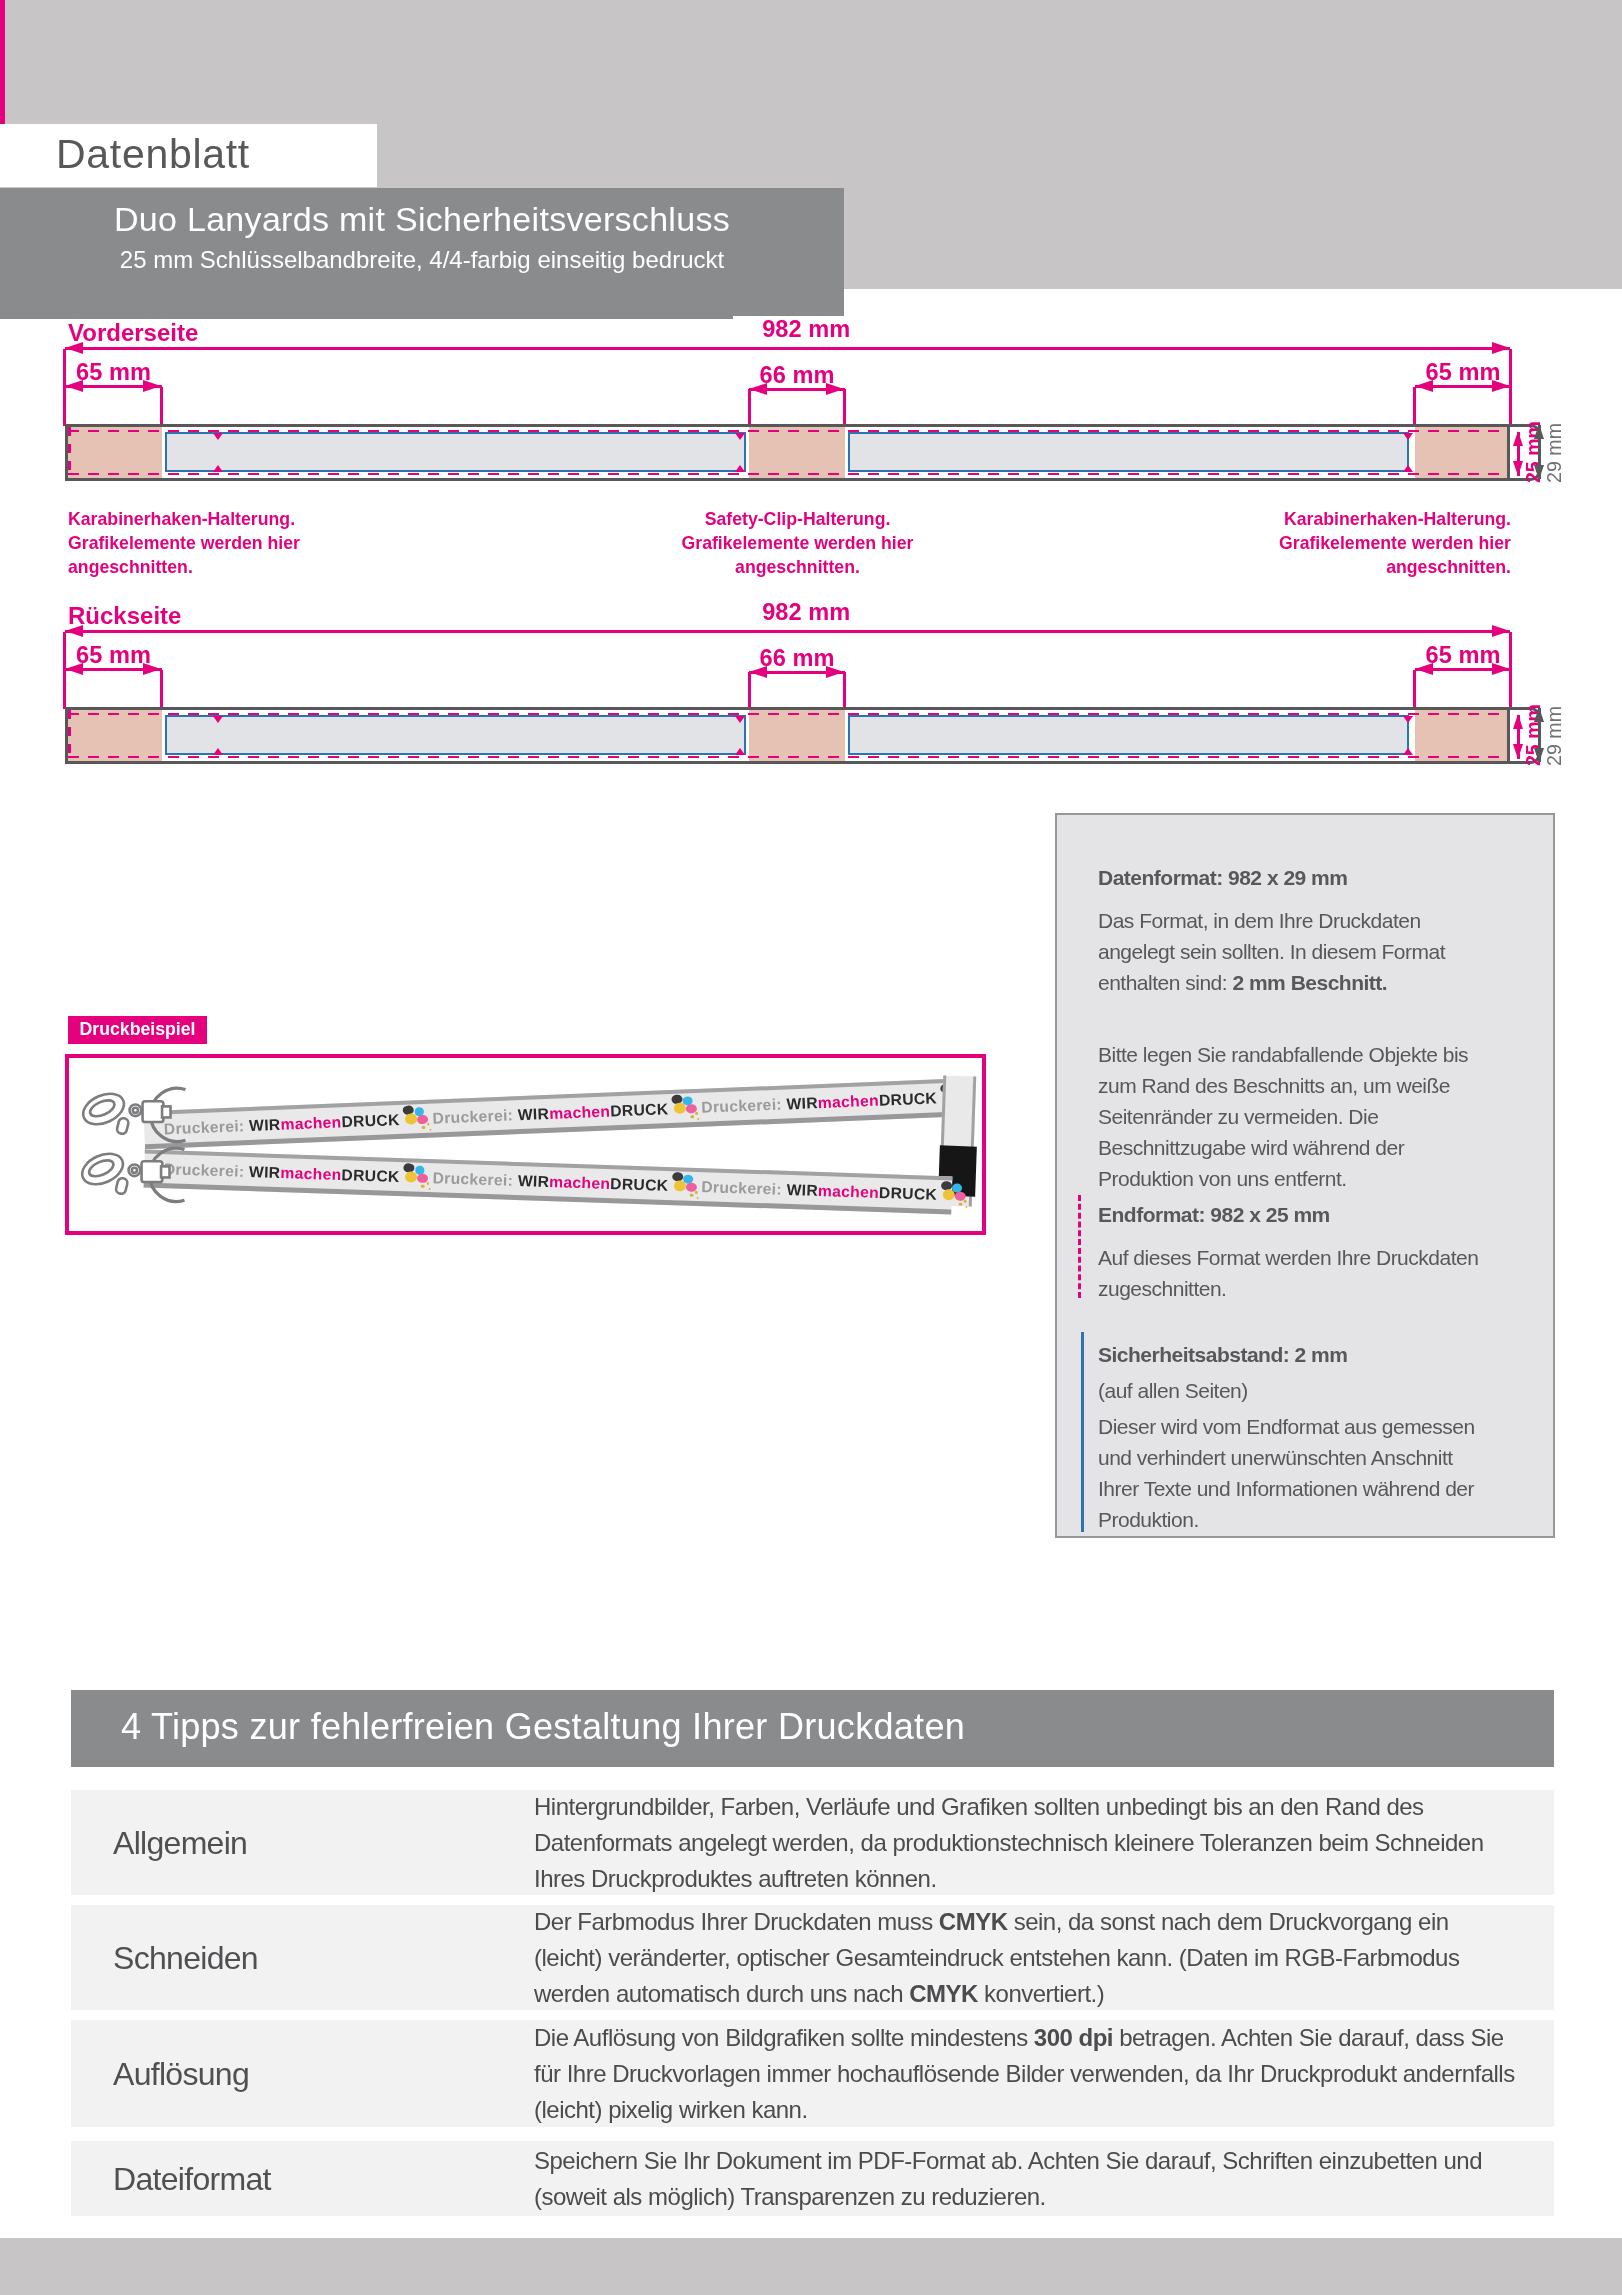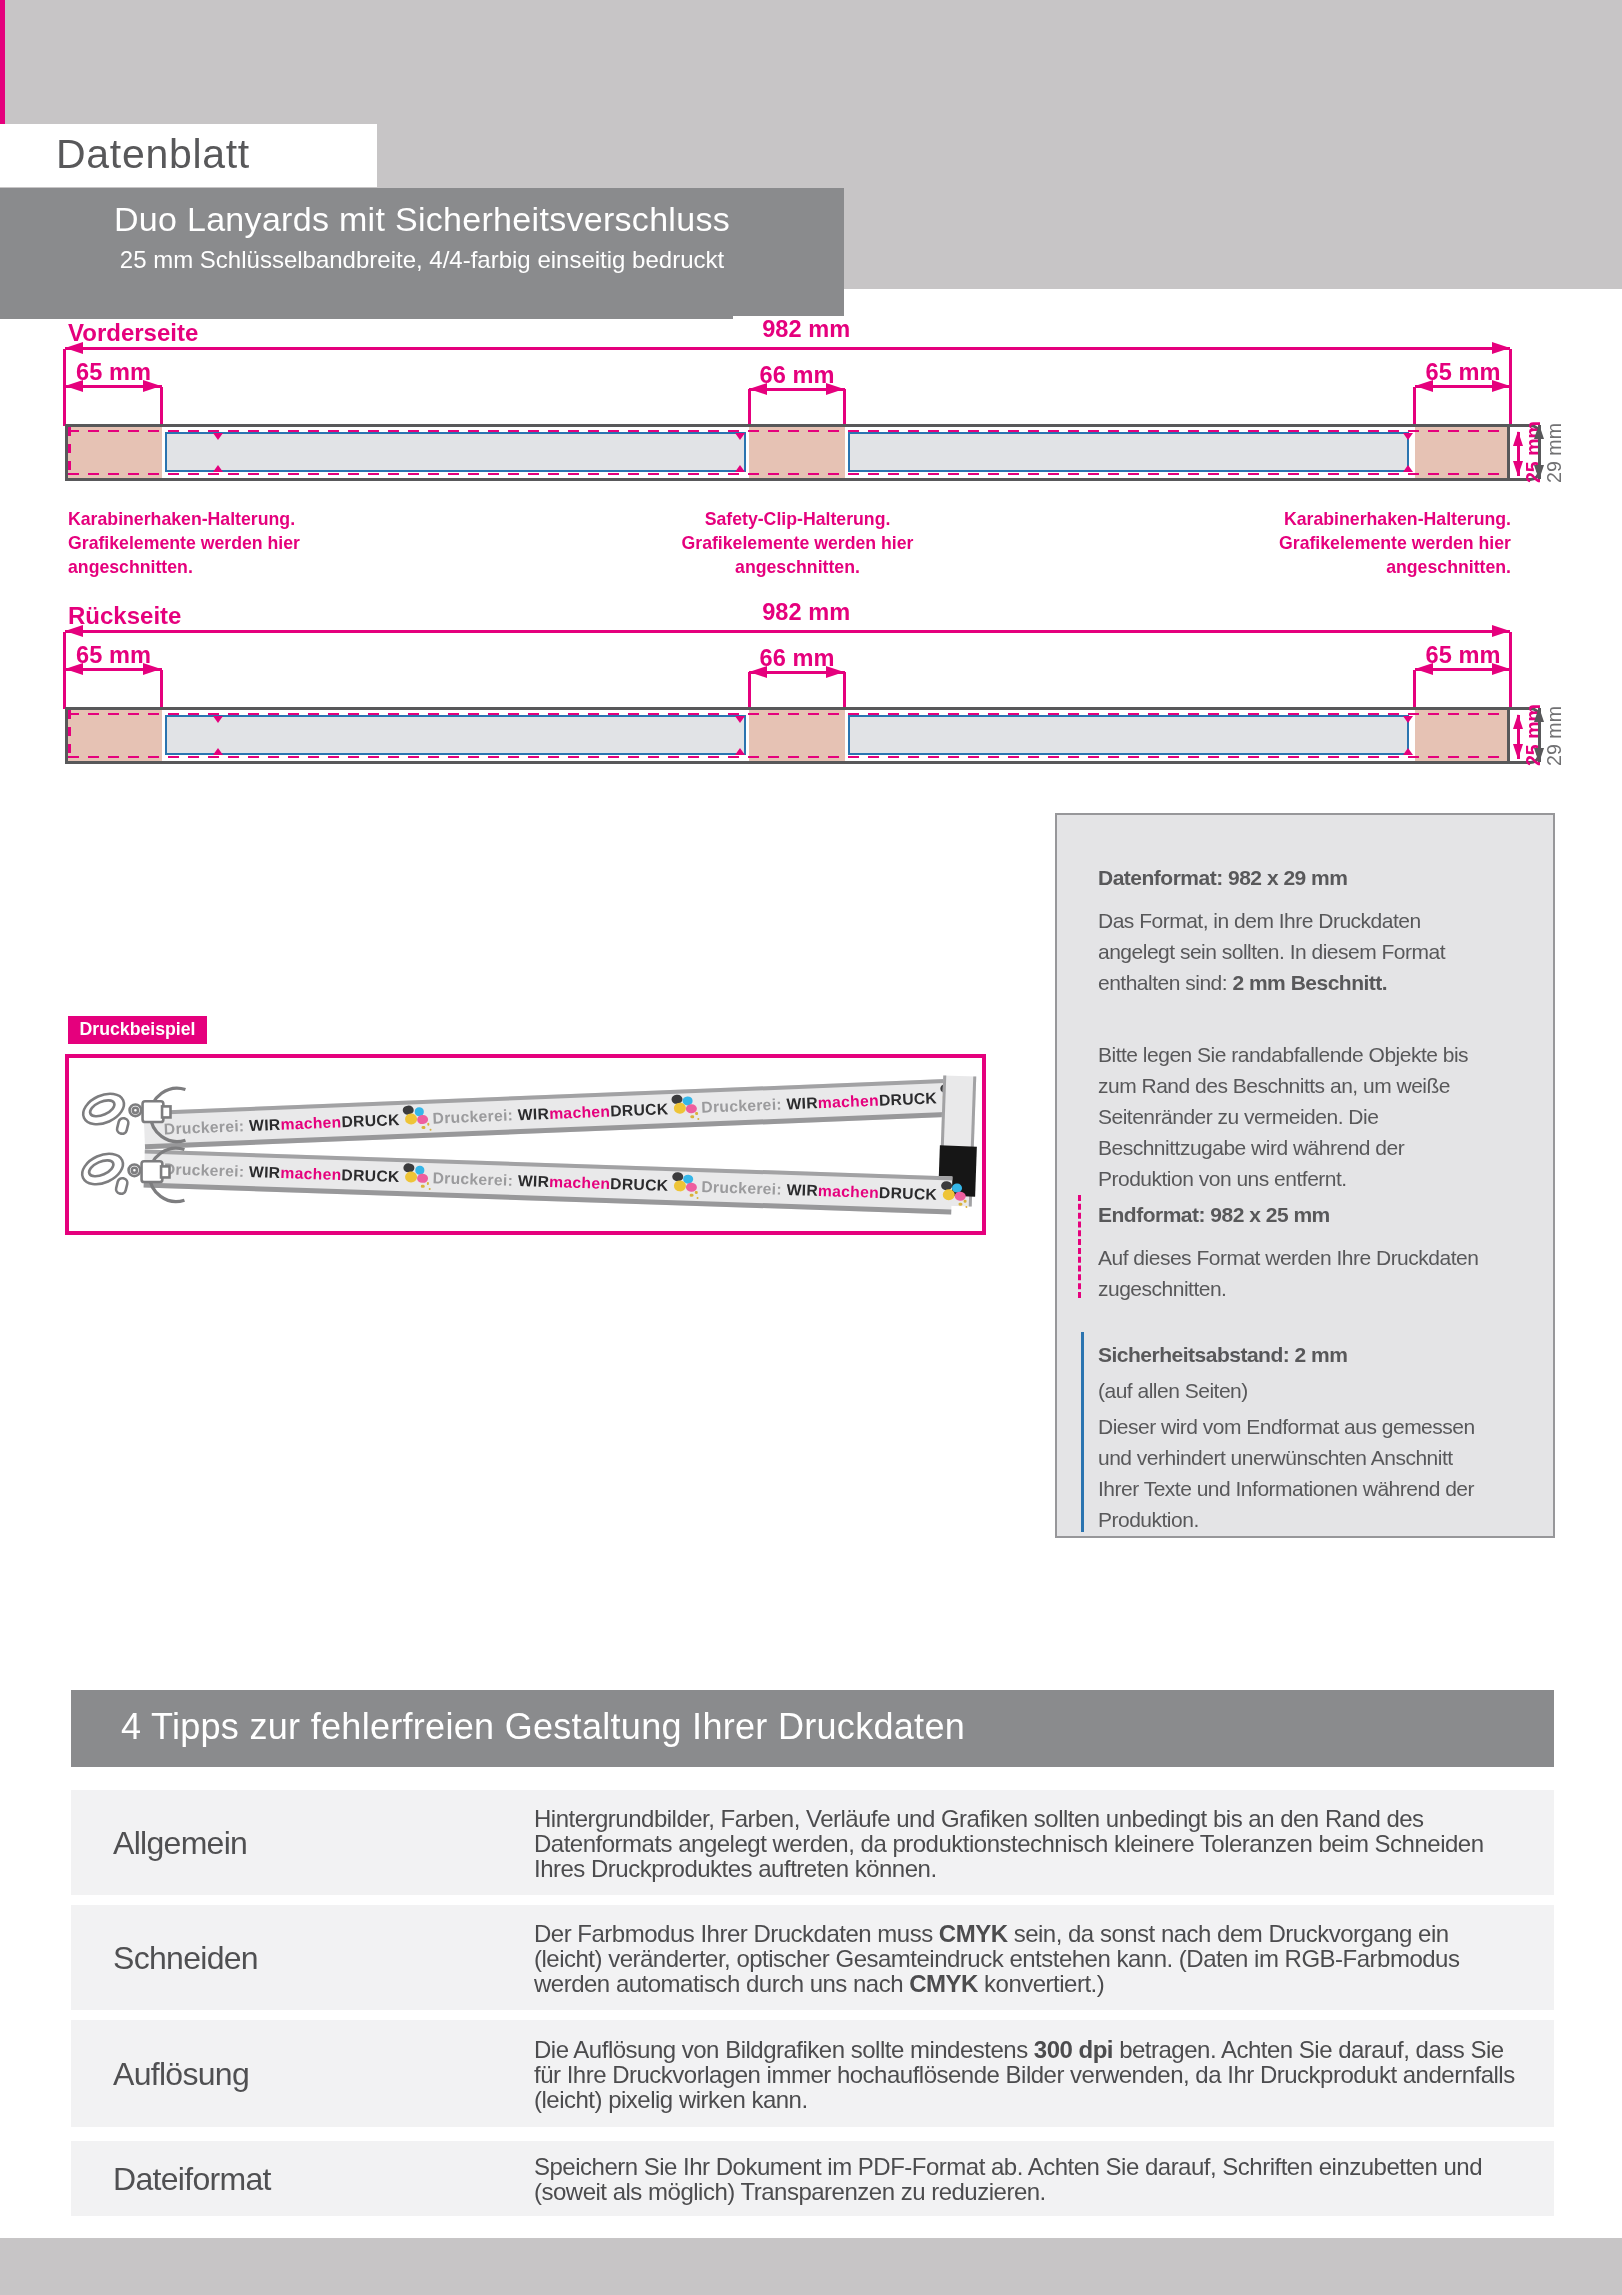--- a/index.html
+++ b/index.html
@@ -130,21 +130,21 @@
   .hook{position:absolute;width:151px;height:65px;}
   .hook.h-up{left:0px;top:25px;}
   .hook.h-low{left:-1.3px;top:85px;}
 
   
   .tips-banner{left:71px;top:1690px;width:1483px;height:77px;background:var(--midgray);}
   .tips-banner span{position:absolute;left:50px;top:15.7px;font-size:36px;color:#fff;letter-spacing:0.3px;}
   .tip-row{position:absolute;left:71px;width:1483px;background:var(--rowbg);}
   .tip-row .lab{position:absolute;left:42px;top:50%;transform:translateY(-50%);font-size:32px;letter-spacing:-0.7px;color:#505052;}
   .tip-row .txt{position:absolute;left:463px;top:50%;transform:translateY(-50%);width:982px;
-                font-size:24px;line-height:25px;letter-spacing:-0.5px;color:#4c4c4e;}
+                font-size:24px;line-height:36px;letter-spacing:-0.5px;color:#4c4c4e;}
   .row1{top:1790px;height:105px;}
   .row2{top:1905px;height:105px;}
   .row3{top:2020px;height:107px;}
   .row4{top:2141px;height:75px;}
   .footer{left:0;top:2238px;width:1623px;height:58px;background:var(--blockgray);}
 
   .bold{font-weight:700;}
   .seg-gray{color:#9b9b9d;font-weight:700;}
   .seg-black{color:#2b2b2d;font-weight:700;}
   .seg-magenta{color:var(--magenta);font-weight:700;}

